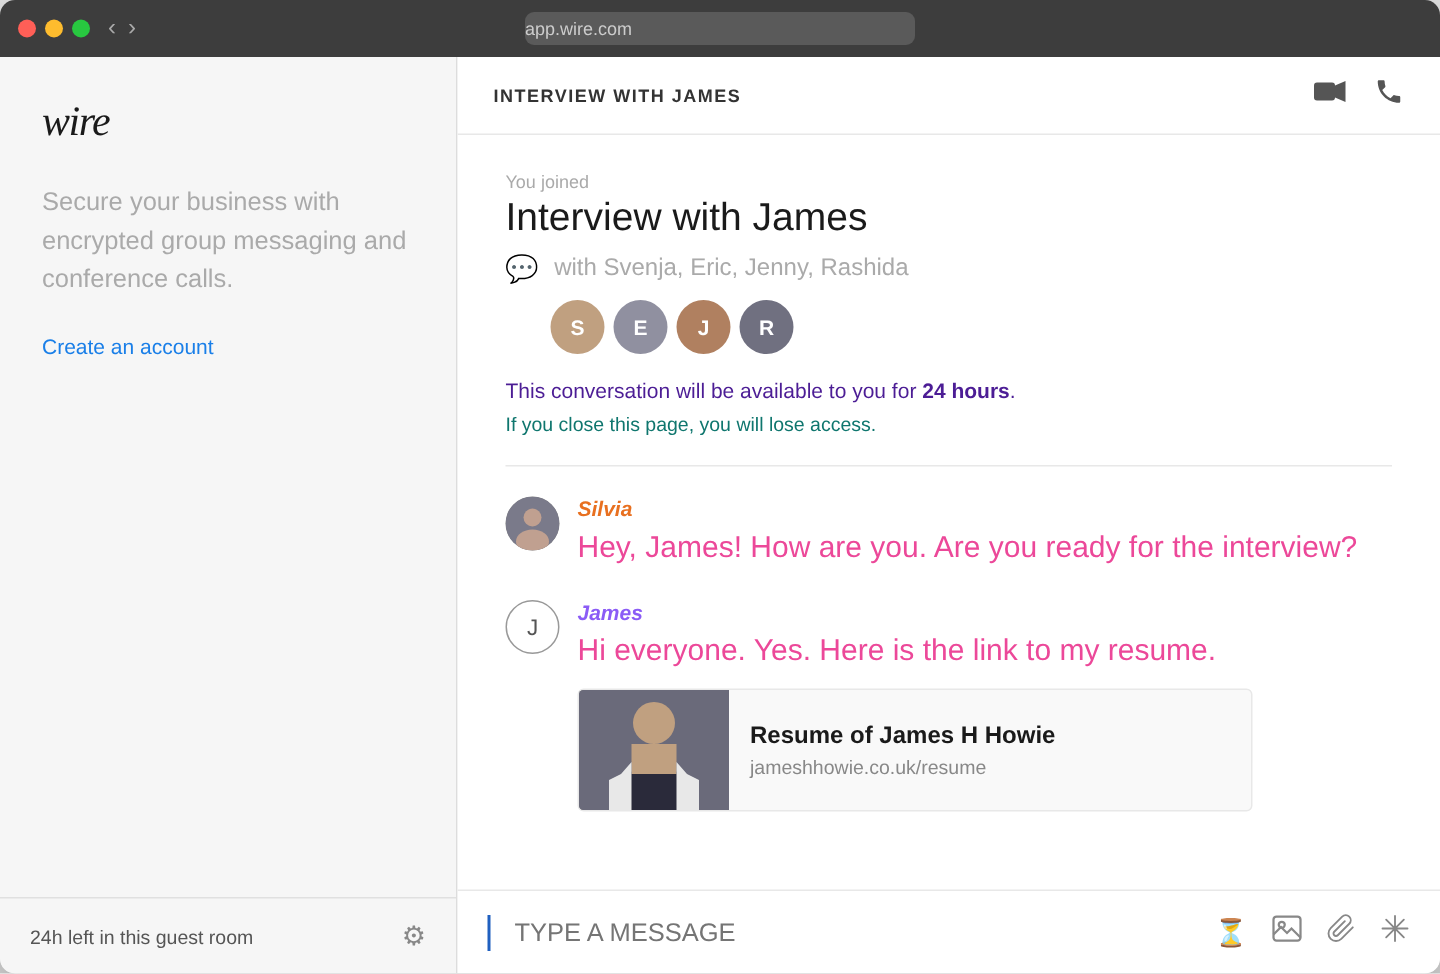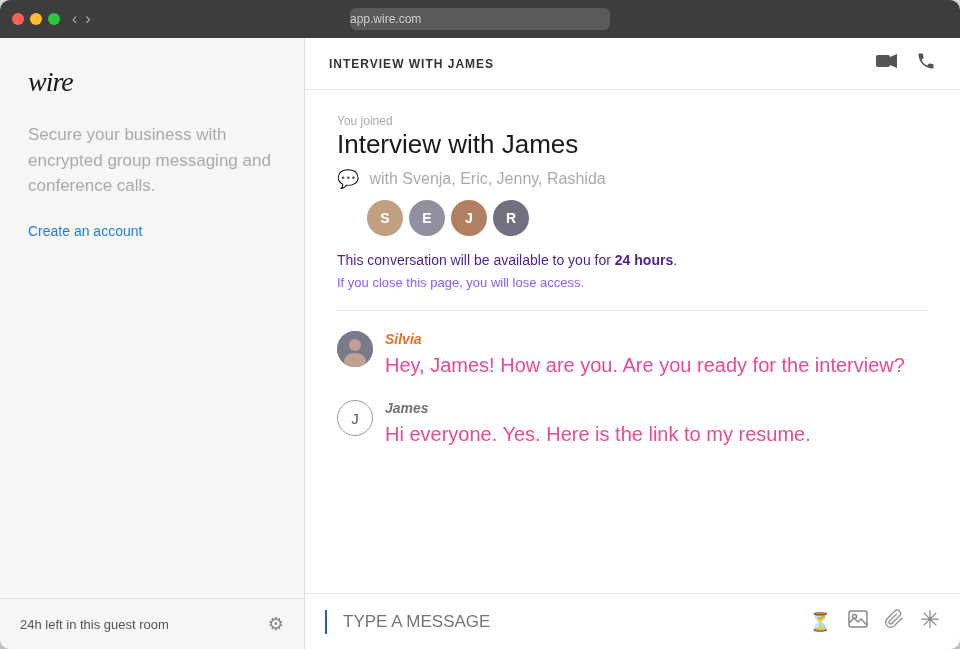--- a/index.html
+++ b/index.html
@@ -202,21 +202,21 @@
     .avatar-circle.av4 { background: #707080; }
     .conversation-notice {
       font-size: 14px;
       color: #4c1d95;
       line-height: 1.5;
       margin-bottom: 4px;
     }
     .hours-bold { font-weight: 700; }
     .lose-access-note {
       font-size: 13px;
-      color: #8b5cf6;
+      color: #0f766e;
     }
 
     
     .message-row {
       display: flex;
       align-items: flex-start;
       margin-bottom: 20px;
       gap: 12px;
     }
     .msg-avatar {
@@ -242,21 +242,21 @@
       font-weight: 500;
     }
     .msg-content { flex: 1; }
     .msg-sender {
       font-size: 14px;
       font-weight: 600;
       margin-bottom: 3px;
       font-style: italic;
     }
     .msg-sender.silvia-name { color: #e87020; }
-    .msg-sender.james-name { color: #737373; }
+    .msg-sender.james-name { color: #8b5cf6; }
     .msg-text {
       font-size: 20px;
       color: #ec4899;
       line-height: 1.5;
     }
 
     
     .link-preview-card {
       display: flex;
       margin-top: 10px;
@@ -426,20 +426,37 @@
         </div>
 
         <div class="message-row">
           <div class="msg-avatar james-av">
             <span style="color:#555;font-size:15px;font-weight:500;">J</span>
           </div>
           <div class="msg-content">
             <div class="msg-sender james-name">James</div>
             <div class="msg-text">Hi everyone. Yes. Here is the link to my resume.</div>
 
+            <div class="link-preview-card">
+              <div class="link-preview-thumbnail">
+
+                <svg width="100" height="80" viewBox="0 0 100 80">
+                  <rect width="100" height="80" fill="#6a6a7a"></rect>
+                  <circle cx="50" cy="22" r="14" fill="#c0a080"></circle>
+                  <path d="M20 80 Q20 52 50 52 Q80 52 80 80Z" fill="#2a2a3a"></path>
+                  <rect x="35" y="36" width="30" height="20" fill="#c0a080"></rect>
+                  <path d="M35 48 L28 56 L20 60 L20 80 L35 80Z" fill="#e8e8e8"></path>
+                  <path d="M65 48 L72 56 L80 60 L80 80 L65 80Z" fill="#e8e8e8"></path>
+                </svg>
+              </div>
+              <div class="link-preview-info">
+                <div class="link-preview-title">Resume of James H Howie</div>
+                <div class="link-preview-url">jameshhowie.co.uk/resume</div>
+              </div>
+            </div>
           </div>
         </div>
 
       </div>
 
       <div class="chat-input-bar">
         <div class="input-divider"></div>
         <input type="text" class="message-input" placeholder="TYPE A MESSAGE" style="">
         <button class="input-action-btn">⏳</button>
         <button class="input-action-btn">

